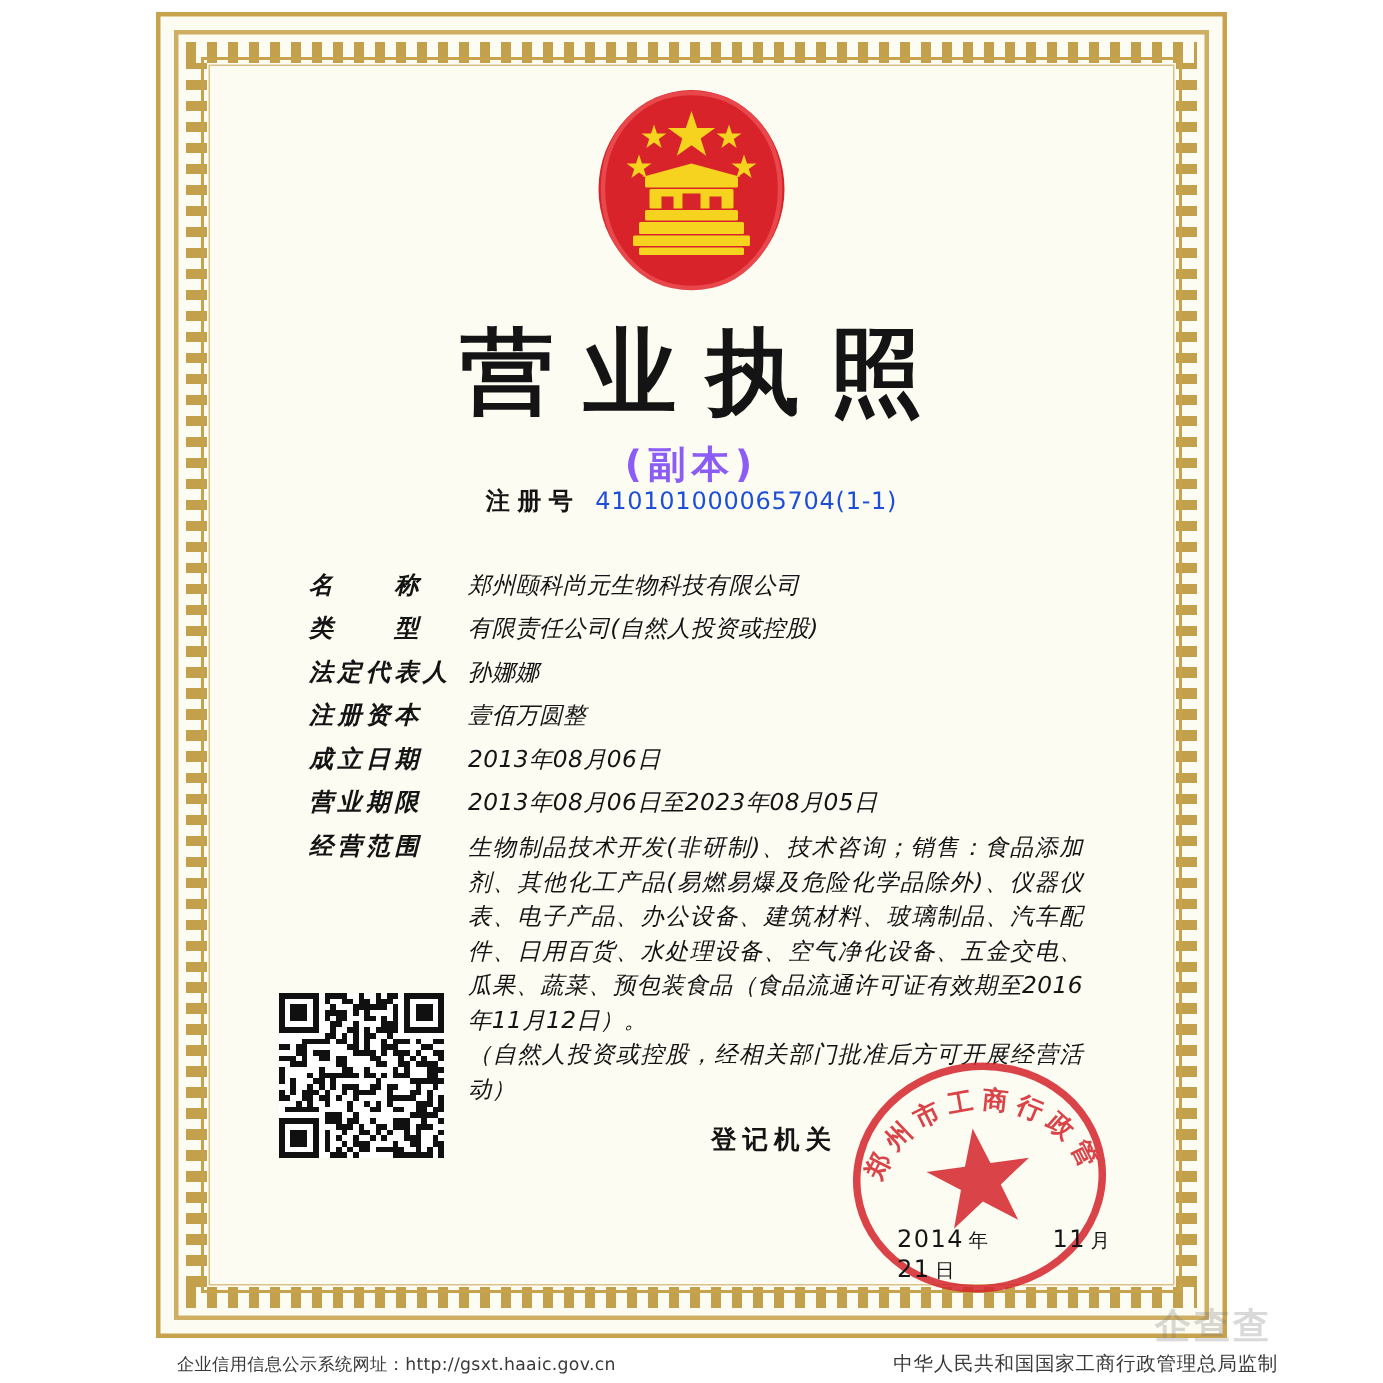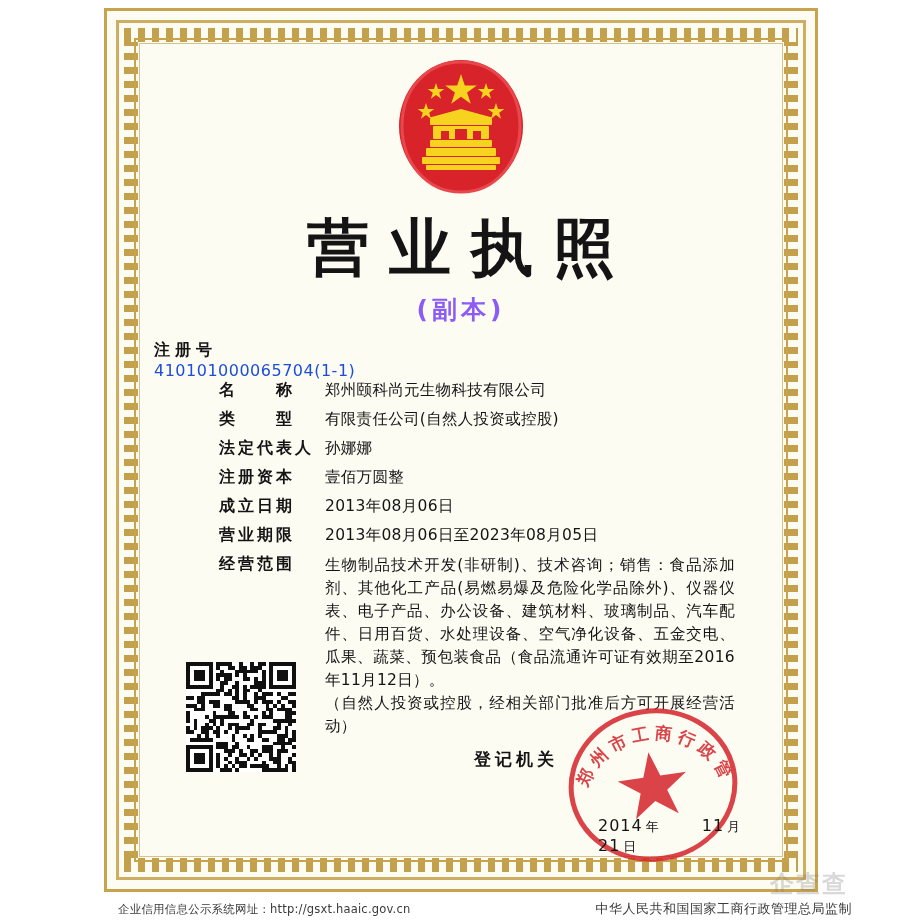--- a/index.html
+++ b/index.html
@@ -109,47 +109,47 @@
     text-align: center;
     font-size: 25px;
     font-weight: bold;
     color: #8b5cf6;
     letter-spacing: 4px;
   }
 
   
   .reg-row {
     position: absolute;
-    top: 292px;
+    top: 276px;
     left: 0;
     right: 0;
     display: flex;
     justify-content: center;
     align-items: baseline;
-    flex-direction: column;
   }
   .reg-label {
     font-size: 16px;
     font-weight: bold;
     letter-spacing: 5px;
     color: #141414;
   }
   .reg-value {
     font-size: 16px;
     color: #1d4ed8;
     margin-left: 10px;
     letter-spacing: 0.5px;
   }
 
   
   .fields {
     position: absolute;
     top: 332px;
-    left: 75px;
+    left: 62px;
     right: 24px;
+    font-style: italic;
   }
   .field-row {
     display: flex;
     align-items: flex-start;
     margin-bottom: 9px;
   }
   .field-label {
     width: 98px;
     min-width: 98px;
     font-size: 16px;

